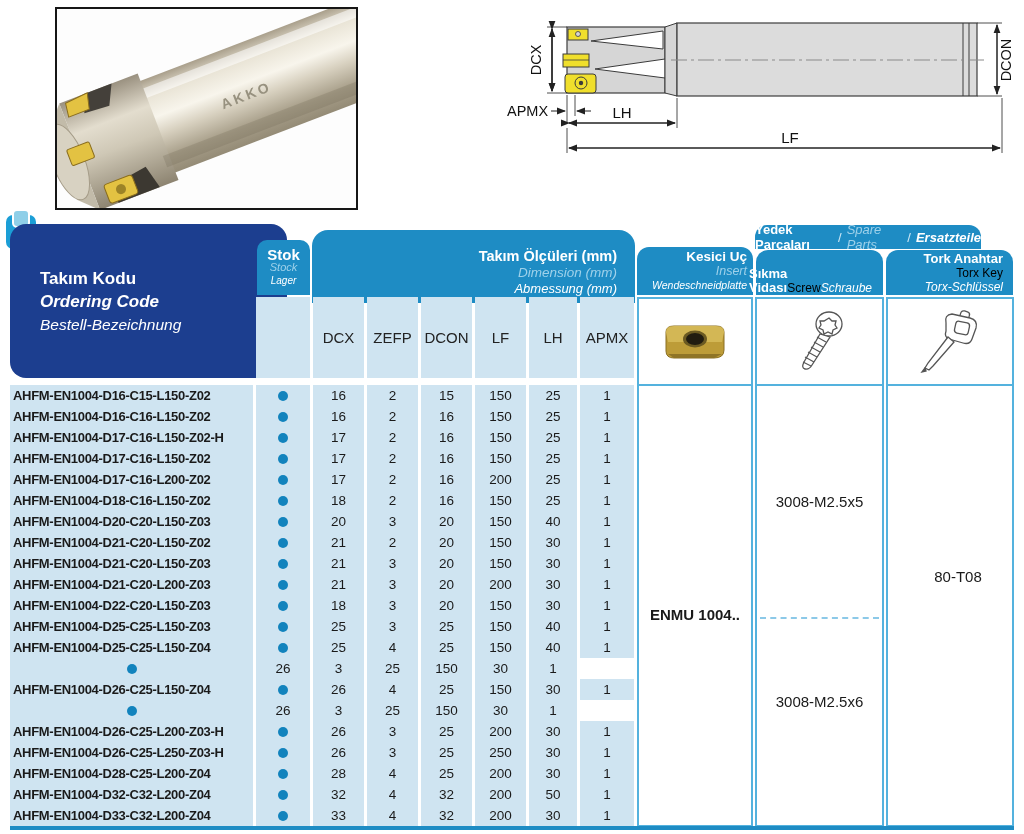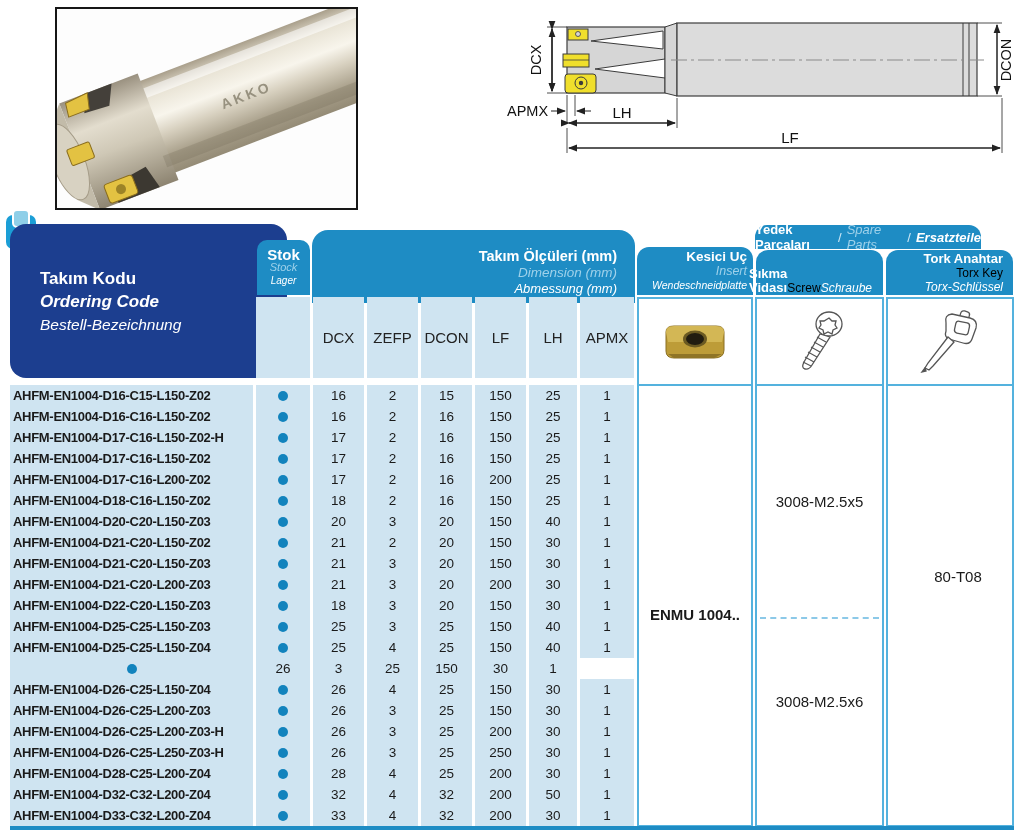--- a/index.html
+++ b/index.html
@@ -433,21 +433,20 @@
           <span class="dot"></span>
         </div>
         <div class="tc">26</div>
         <div class="tc">4</div>
         <div class="tc">25</div>
         <div class="tc">150</div>
         <div class="tc">30</div>
         <div class="tc">1</div>
       </div>
       <div class="trow">
-        <div class="tc code">AHFM-EN1004-D26-C25-L200-Z03</div>
         <div class="tc">
           <span class="dot"></span>
         </div>
         <div class="tc">26</div>
         <div class="tc">3</div>
         <div class="tc">25</div>
         <div class="tc">150</div>
         <div class="tc">30</div>
         <div class="tc">1</div>
       </div>

